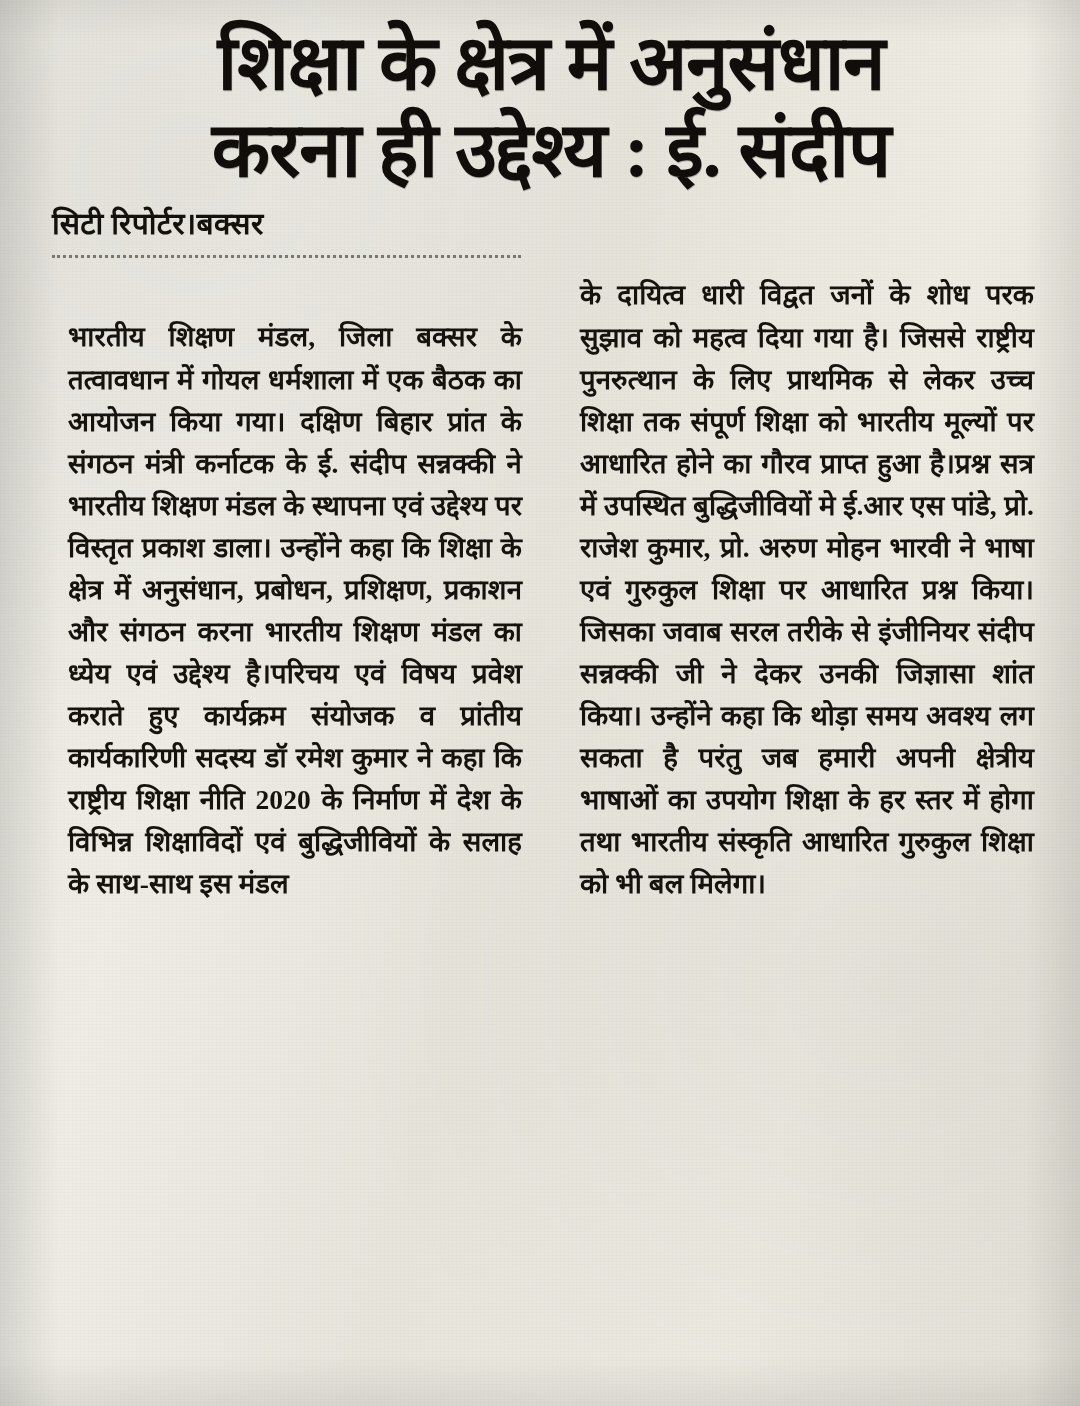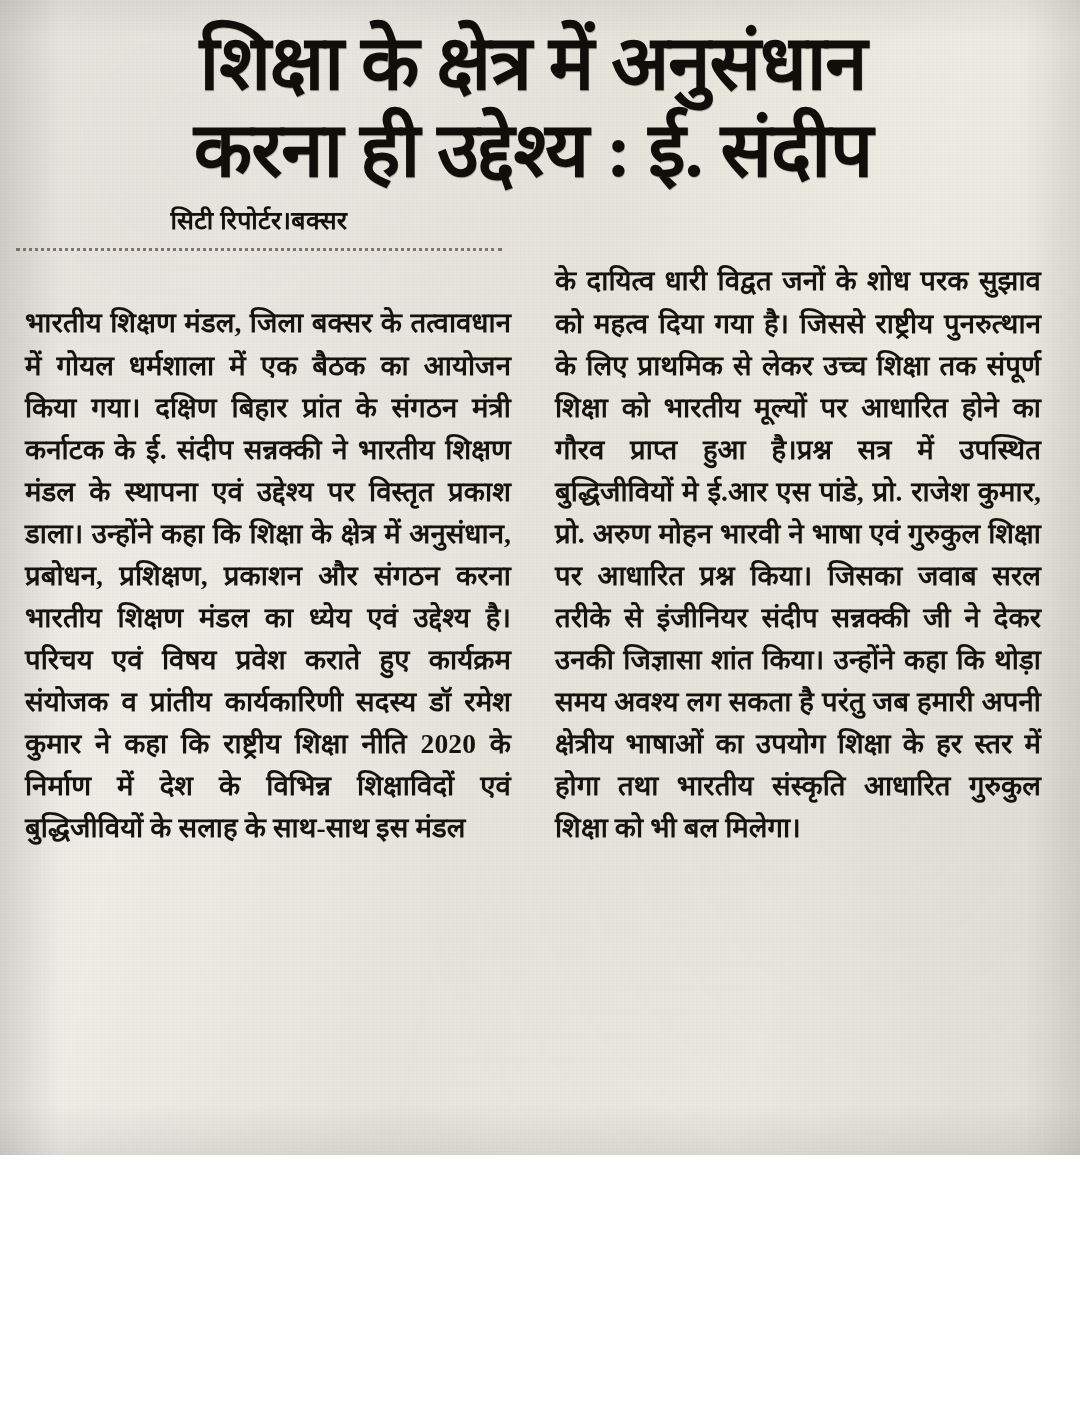--- a/index.html
+++ b/index.html
@@ -11,27 +11,27 @@
     width: 1080px;
     height: 1406px;
     overflow: hidden;
     font-family: "Liberation Serif", serif;
   }
 
   
   .page {
     position: relative;
     width: 1080px;
-    height: 1155px;
+    height: 1406px;
     background:
       radial-gradient(circle at 18% 12%, rgba(0,0,0,0.035) 0%, rgba(0,0,0,0) 38%),
       radial-gradient(circle at 82% 70%, rgba(0,0,0,0.04) 0%, rgba(0,0,0,0) 42%),
       linear-gradient(102deg, #e9e7e0 0%, #eeece5 22%, #e7e4dc 48%, #eeebe3 74%, #e4e1d8 100%);
     box-sizing: border-box;
-    padding: 26px 30px 18px 16px;
+    padding: 26px 30px 18px 52px;
     color: #171410;
   }
   
   .grain {
     position: absolute;
     inset: 0;
     pointer-events: none;
     opacity: 0.5;
     background-image:
       repeating-linear-gradient(0deg, rgba(0,0,0,0.022) 0px, rgba(0,0,0,0.022) 1px, rgba(255,255,255,0) 1px, rgba(255,255,255,0) 3px),
@@ -68,23 +68,23 @@
   .headline .line1 { font-size: 76px; }
   .headline .line2 { font-size: 76px; margin-top: 12px; }
 
   .byline-wrap {
     position: relative;
     z-index: 2;
     width: 47%;
     margin-top: 14px;
   }
   .byline {
-    font-size: 25px;
+    font-size: 30px;
     font-weight: bold;
-    text-align: center;
+    text-align: left;
     color: #14110d;
     letter-spacing: 0.3px;
   }
   .byline-rule {
     margin-top: 12px;
     border-top: 3px dotted #6a635a;
     width: 100%;
     opacity: 0.85;
   }
 
@@ -100,21 +100,21 @@
     flex: 1 1 0;
     font-size: 27.5px;
     line-height: 1.53;
     text-align: justify;
     text-justify: inter-word;
     color: #16130f;
     font-weight: 600;
     letter-spacing: 0.1px;
   }
   .col p {
-    margin: 9px;
+    margin: 16px;
   }
   .col-left { padding-top: 42px; }
   .col-right { padding-top: 0px; }
 
   
   .col, .headline, .byline {
     -webkit-font-smoothing: none;
   }
 </style>
 </head>

